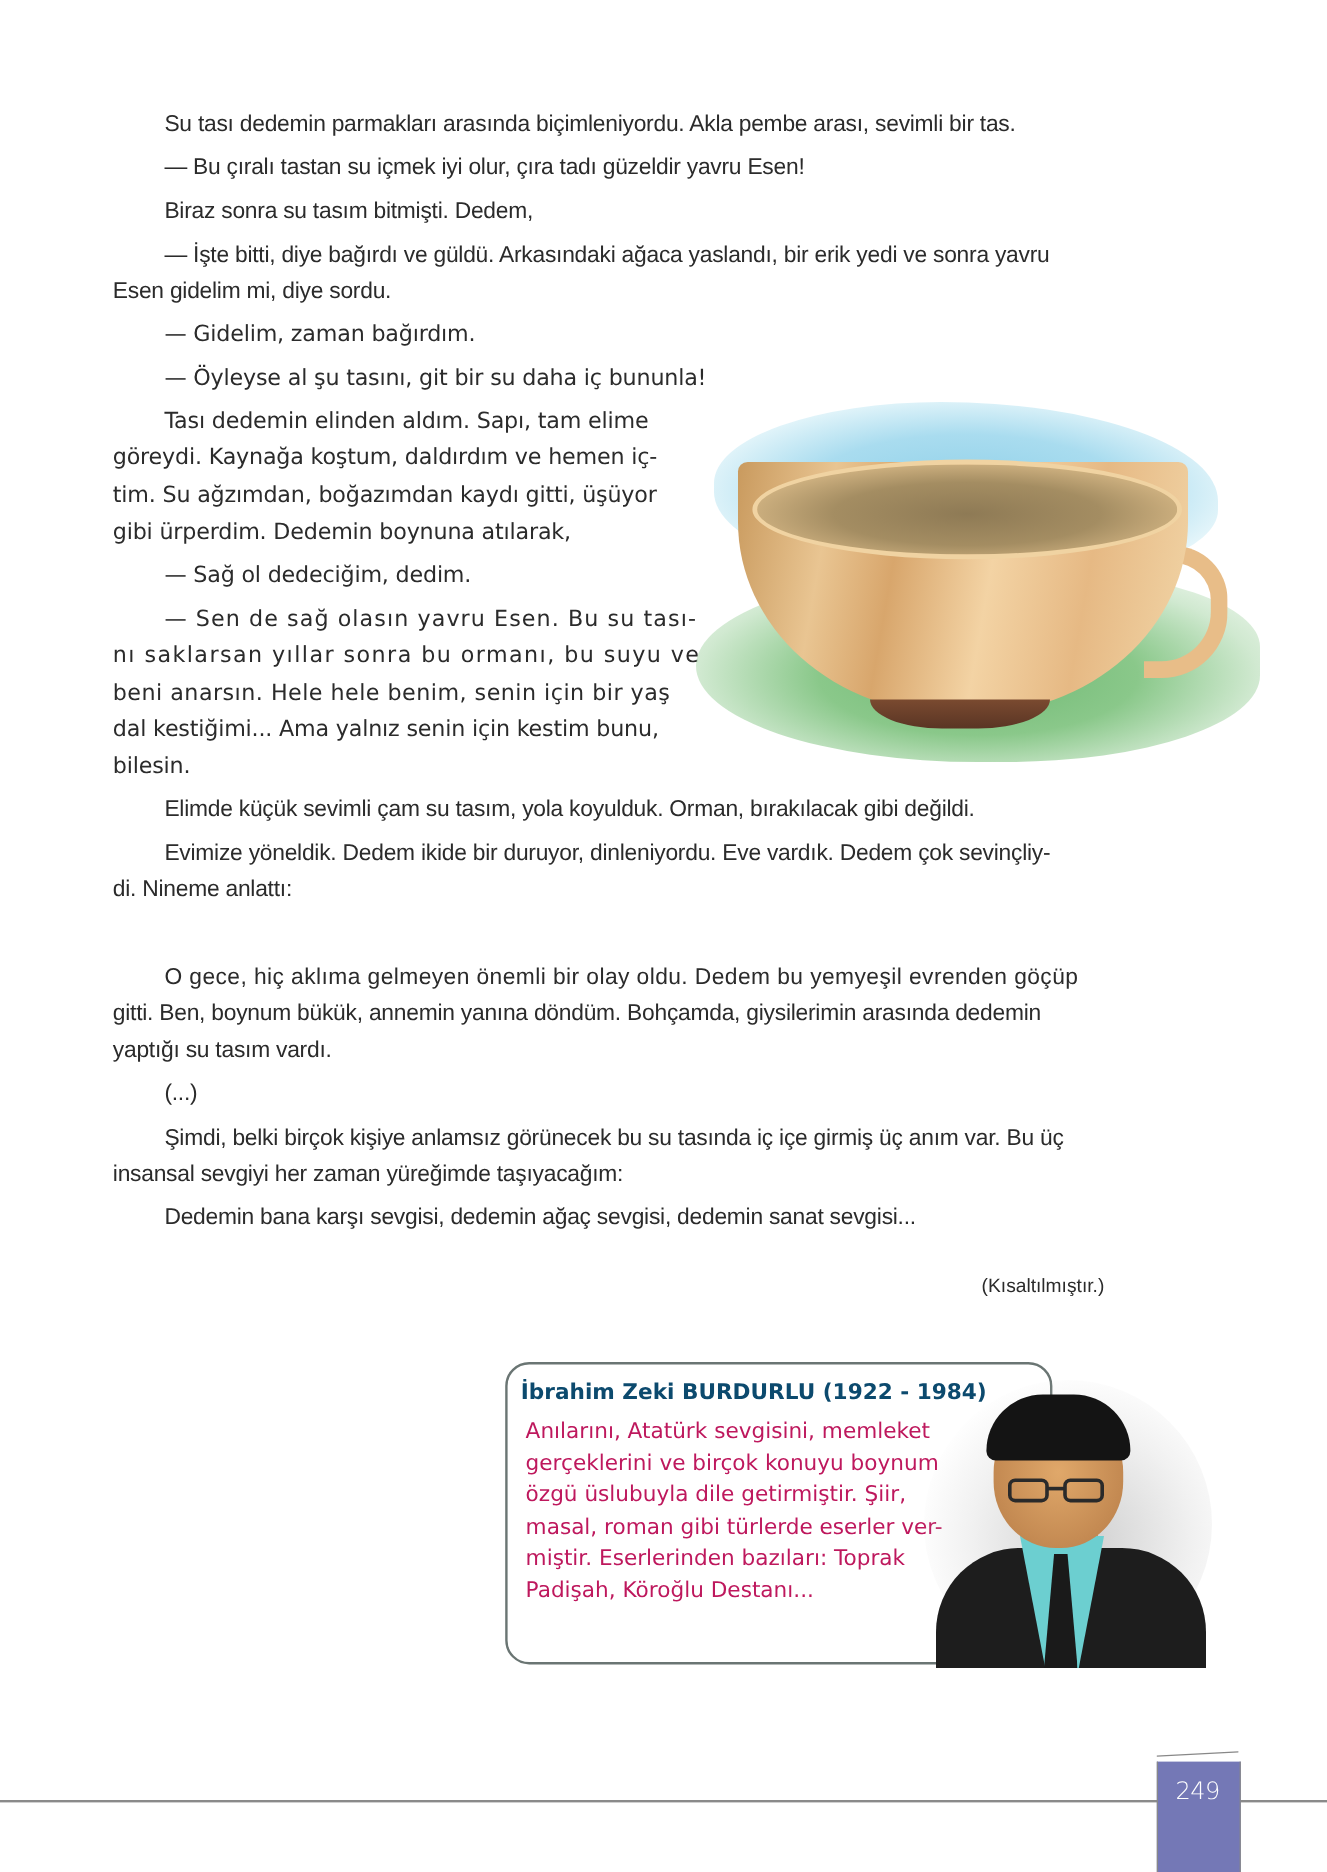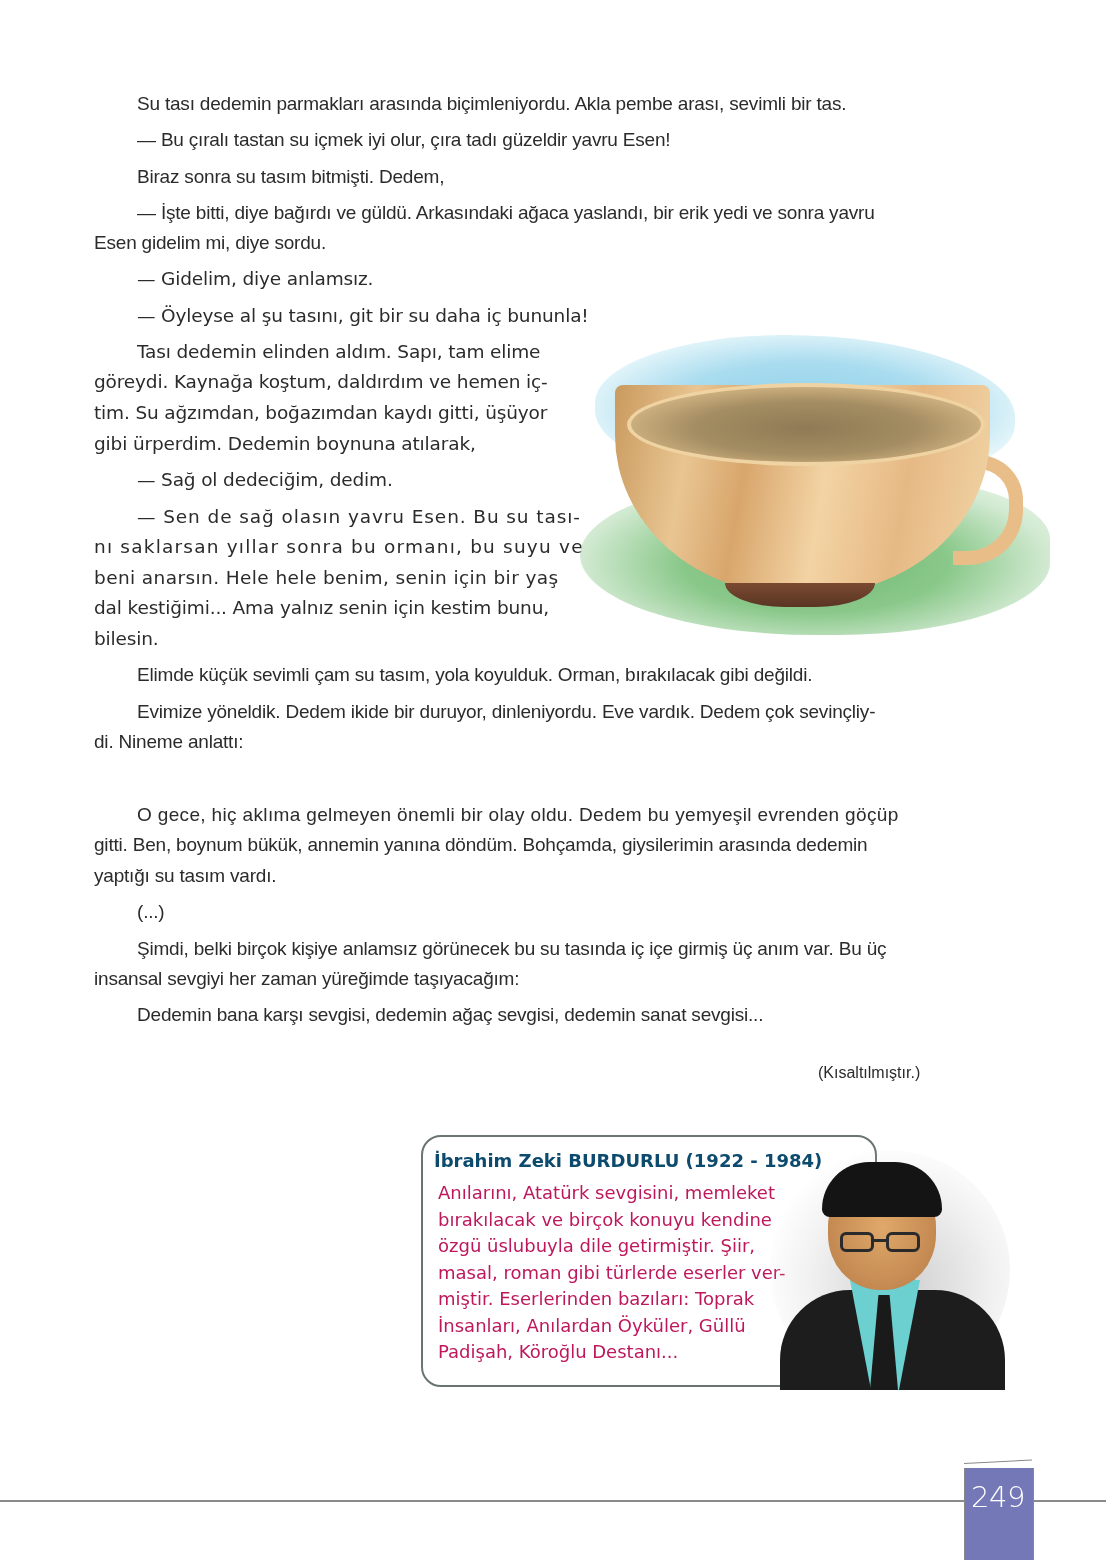--- a/index.html
+++ b/index.html
@@ -52,33 +52,33 @@
   .glasses .l { left:0; } .glasses .r { left:46px; }
   .glasses .bridge { position:absolute; left:33px; top:7px; width:14px; height:3px; background:#2a2a2a; }
 
   
   .footer-line { position:absolute; left:0; top:1500px; width:1106px; height:2px; background:#8a8a8a; }
   .page-tab { position:absolute; left:964px; top:1468px; width:68px; height:92px; background:#7478b6;
               border-left:1px solid #888; border-right:1px solid #888; }
   .page-tab-fold { position:absolute; left:964px; top:1463px; width:68px; height:8px; background:#fff;
                    border-top:1px solid #888; transform:skewY(-3deg); transform-origin:left; }
   .page-num { position:absolute; left:964px; top:1480px; width:68px; text-align:center; color:#fff;
-              font-family:"DejaVu Sans", sans-serif; font-size:29px; font-weight:300; letter-spacing:-0.5px; }
+              font-family:"DejaVu Sans", sans-serif; font-size:20px; font-weight:300; letter-spacing:-0.5px; }
 </style>
 </head>
 <body>
 
 <div class="page">
 
   <div class="p narrow ind" style="top:89px">Su tası dedemin parmakları arasında biçimleniyordu. Akla pembe arası, sevimli bir tas.</div>
   <div class="p narrow ind" style="top:125px">— Bu çıralı tastan su içmek iyi olur, çıra tadı güzeldir yavru Esen!</div>
   <div class="p narrow ind" style="top:162px">Biraz sonra su tasım bitmişti. Dedem,</div>
   <div class="p narrow ind" style="top:198px">— İşte bitti, diye bağırdı ve güldü. Arkasındaki ağaca yaslandı, bir erik yedi ve sonra yavru</div>
   <div class="p narrow left" style="top:228px">Esen gidelim mi, diye sordu.</div>
-  <div class="p ind" style="top:264px">— Gidelim, diye anlamsız.</div>
+  <div class="p ind" style="top:264px">— Gidelim, zaman bağırdım.</div>
   <div class="p ind" style="top:301px">— Öyleyse al şu tasını, git bir su daha iç bununla!</div>
 
   <div class="p ind" style="top:337px">Tası dedemin elinden aldım. Sapı, tam elime</div>
   <div class="p left" style="top:367px">göreydi. Kaynağa koştum, daldırdım ve hemen iç-</div>
   <div class="p left" style="top:398px">tim. Su ağzımdan, boğazımdan kaydı gitti, üşüyor</div>
   <div class="p left" style="top:429px">gibi ürperdim. Dedemin boynuna atılarak,</div>
   <div class="p ind" style="top:465px">— Sağ ol dedeciğim, dedim.</div>
   <div class="p ind" style="top:502px; letter-spacing:0.9px">— Sen de sağ olasın yavru Esen. Bu su tası-</div>
   <div class="p left" style="top:532px; letter-spacing:1.2px">nı saklarsan yıllar sonra bu ormanı, bu suyu ve</div>
   <div class="p left" style="top:563px; letter-spacing:0.4px">beni anarsın. Hele hele benim, senin için bir yaş</div>
@@ -104,25 +104,24 @@
   <div class="p narrow ind" style="top:934px">Şimdi, belki birçok kişiye anlamsız görünecek bu su tasında iç içe girmiş üç anım var. Bu üç</div>
   <div class="p narrow left" style="top:964px">insansal sevgiyi her zaman yüreğimde taşıyacağım:</div>
   <div class="p narrow ind" style="top:1000px">Dedemin bana karşı sevgisi, dedemin ağaç sevgisi, dedemin sanat sevgisi...</div>
 
   <div class="source">(Kısaltılmıştır.)</div>
 
   <div class="author-box"></div>
   <div class="author-name">İbrahim Zeki BURDURLU (1922 - 1984)</div>
   <div class="author-bio">
     <div>Anılarını, Atatürk sevgisini, memleket</div>
-    <div>bırakılacak ve birçok konuyu kendine</div>
+    <div>gerçeklerini ve birçok konuyu boynum</div>
     <div>özgü üslubuyla dile getirmiştir. Şiir,</div>
     <div>masal, roman gibi türlerde eserler ver-</div>
     <div>miştir. Eserlerinden bazıları: Toprak</div>
-    <div>İnsanları, Anılardan Öyküler, Güllü</div>
     <div>Padişah, Köroğlu Destanı...</div>
   </div>
 
   <div class="portrait">
     <div class="ink"></div>
     <div class="suit"></div>
     <div class="neck"></div>
     <div class="shirt"></div>
     <div class="tie"></div>
     <div class="face"></div>

